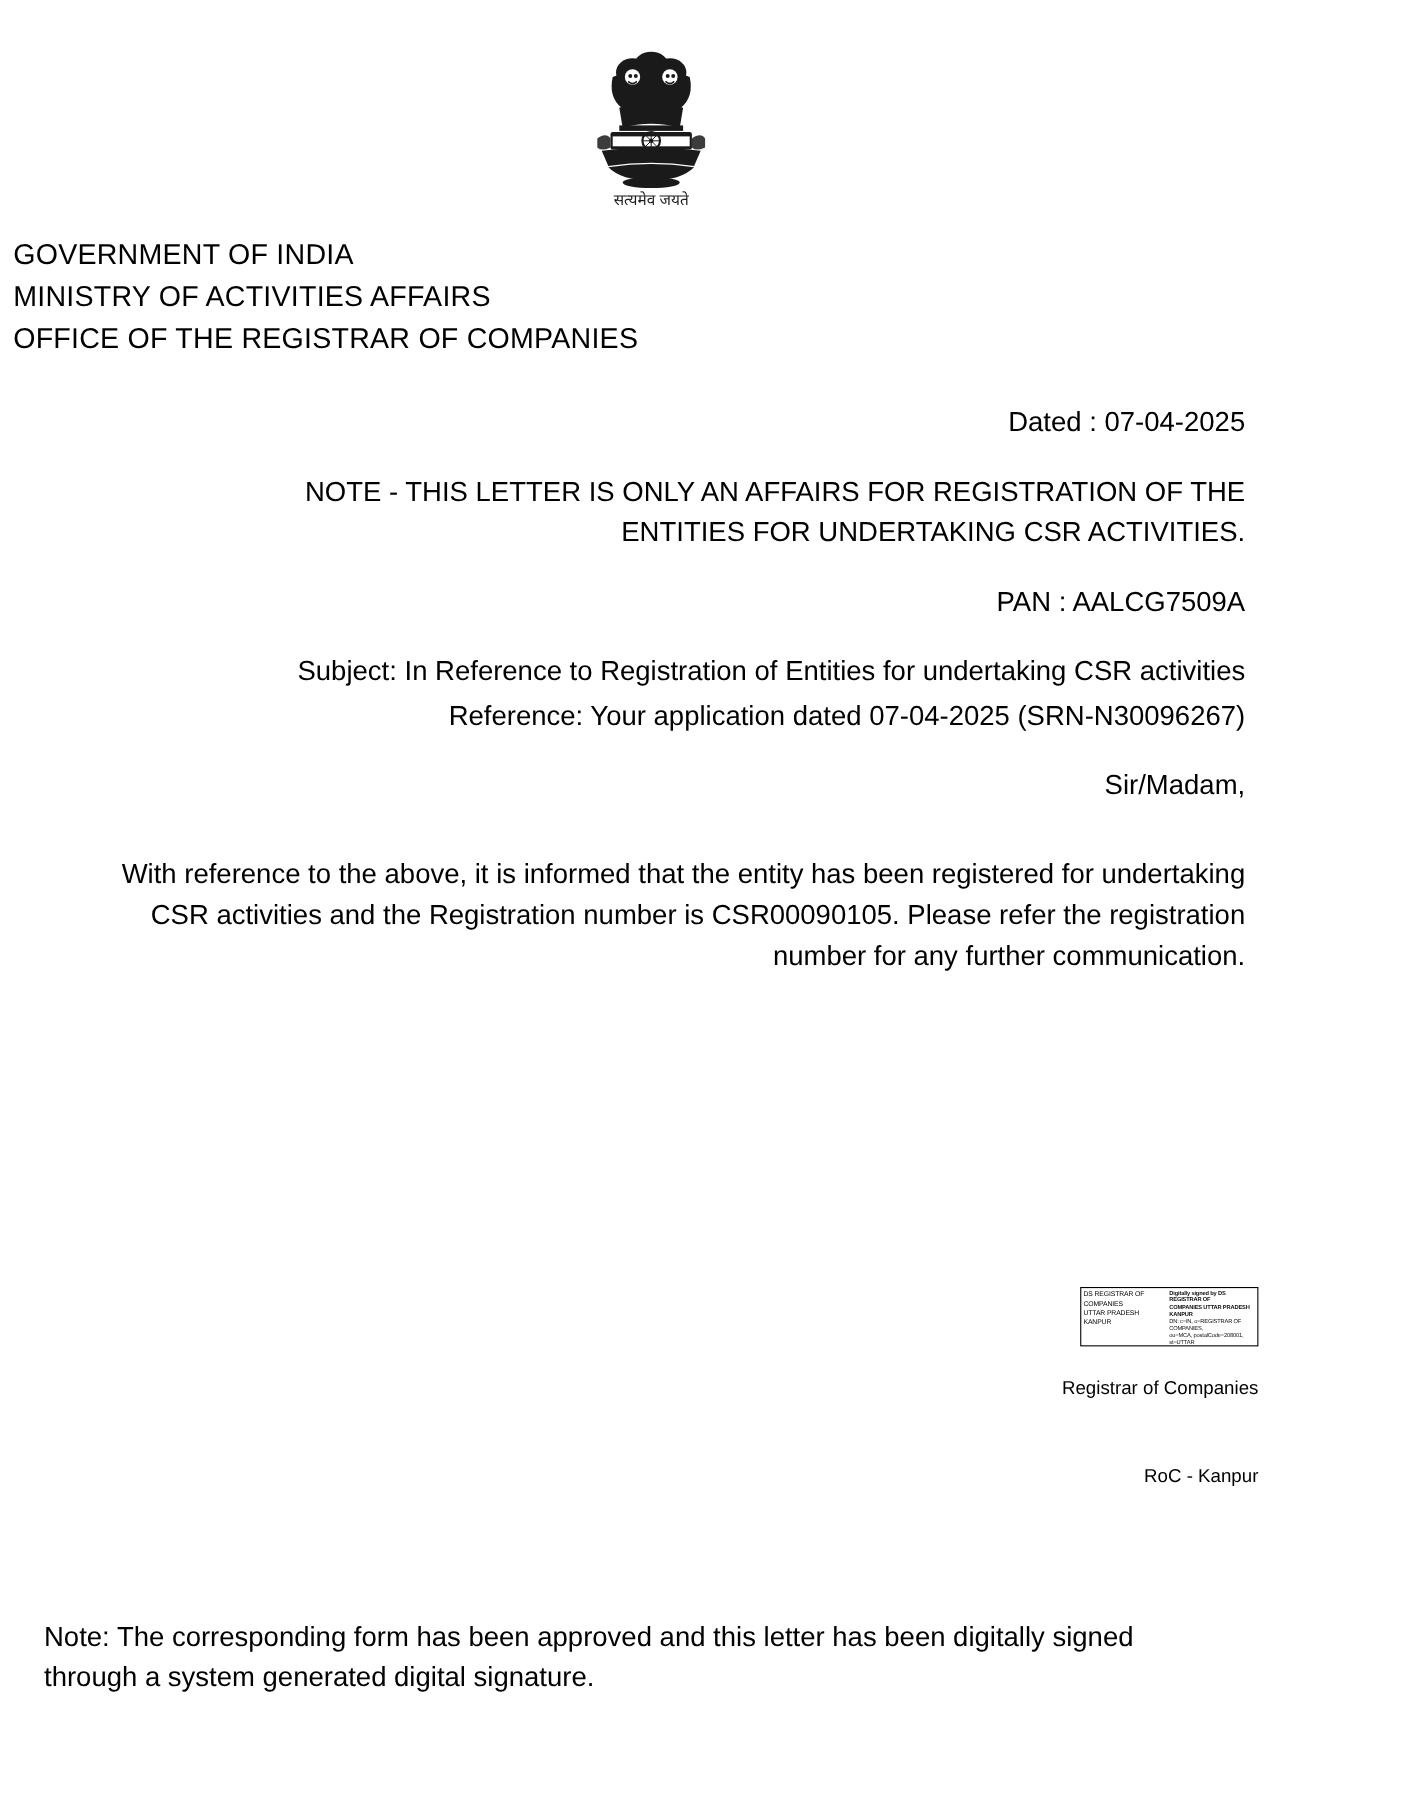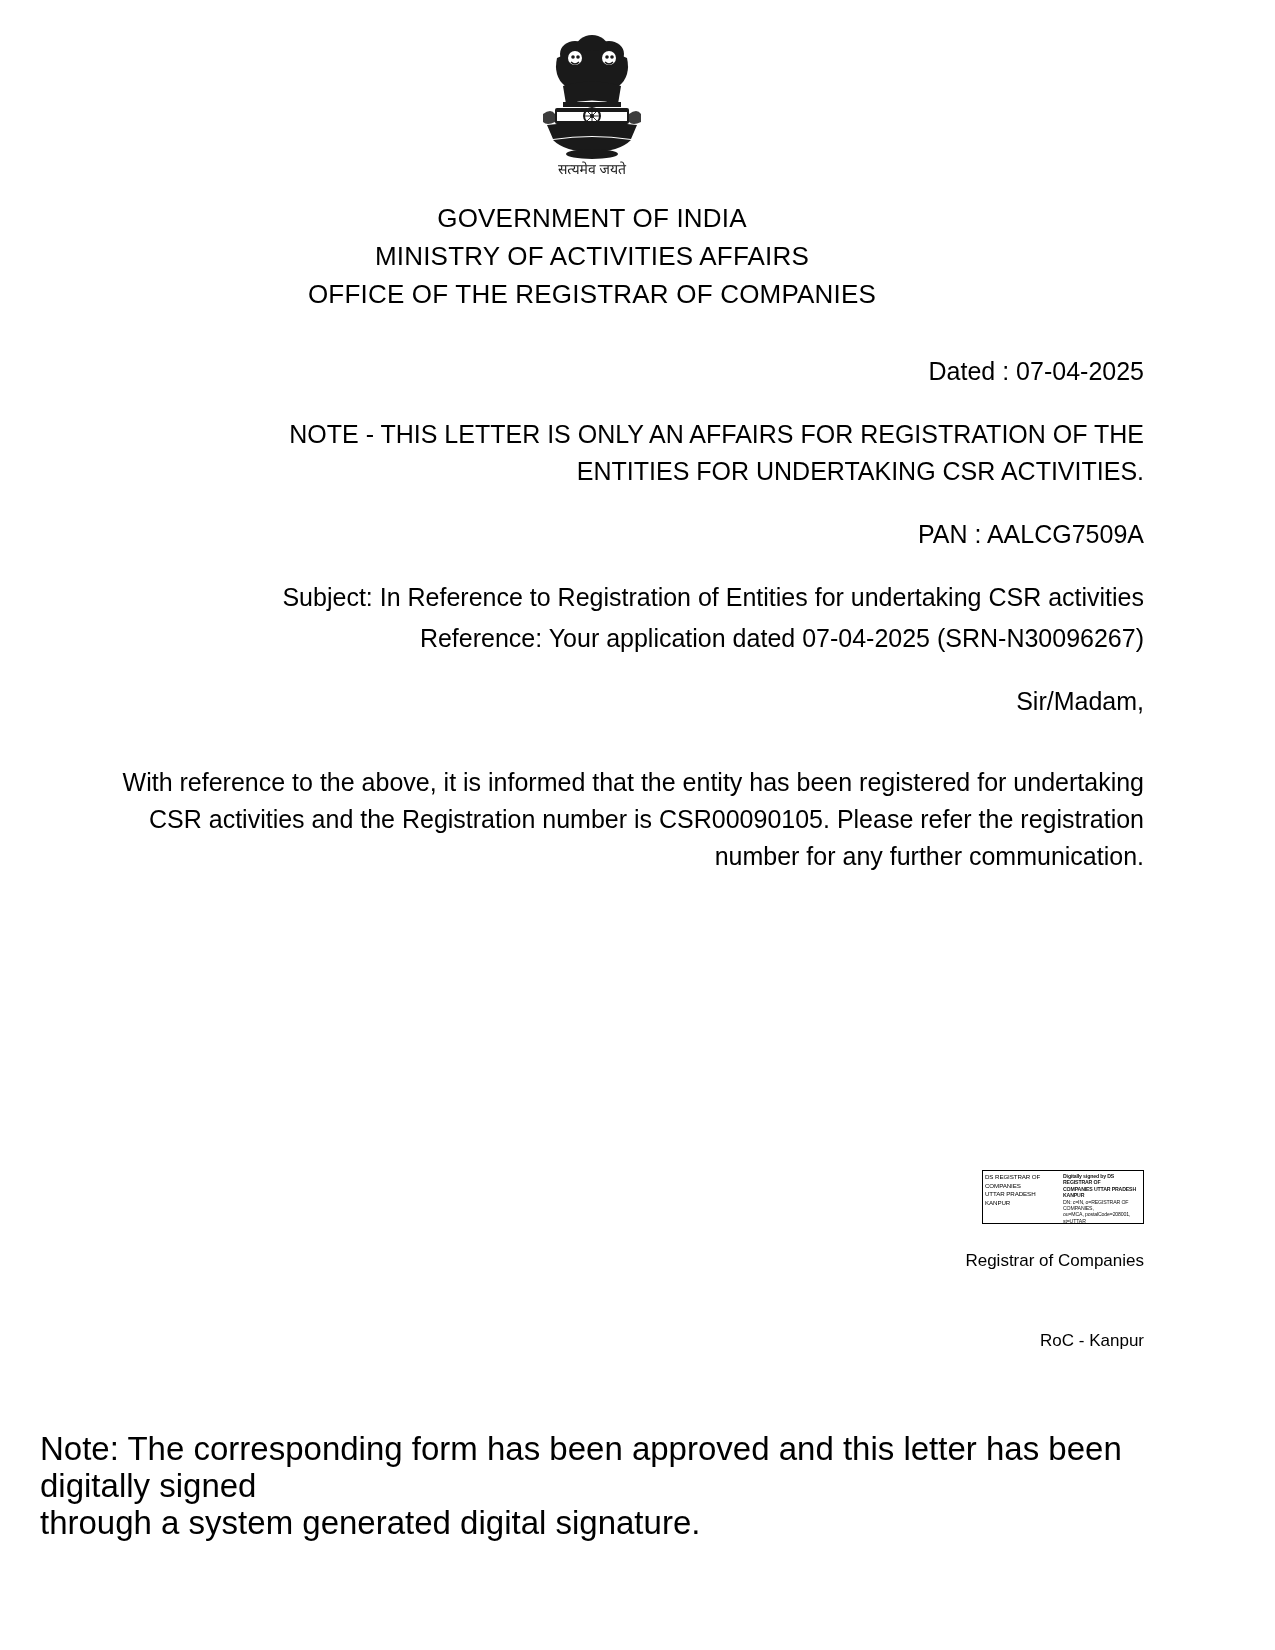--- a/index.html
+++ b/index.html
@@ -12,39 +12,39 @@
     height: 1650px;
     font-family: "Liberation Sans", sans-serif;
     color: #000000;
     position: relative;
     overflow: hidden;
   }
   .page {
     position: relative;
     width: 1184px;
     height: 1650px;
-    padding: 0;
+    padding: 12px;
     box-sizing: border-box;
   }
 
   
   .emblem-wrap {
     text-align: center;
     padding-top: 28px;
   }
   .emblem {
     display: inline-block;
     width: 150px;
     height: 165px;
   }
   .emblem svg { display: block; }
 
   
   .header {
-    text-align: center;
+    text-align: left;
     margin-top: 2px;
   }
   .header div {
     font-size: 26px;
     line-height: 38px;
     letter-spacing: 0.2px;
   }
 
   
   .content {
@@ -107,22 +107,22 @@
     font-size: 17px;
     line-height: 38px;
   }
   .sign-roc { margin-top: 42px; }
 
   
   .note-footer {
     position: absolute;
     left: 40px;
     right: 40px;
-    top: 1430px;
-    font-size: 33px;
+    top: 1470px;
+    font-size: 25px;
     line-height: 37px;
   }
 </style>
 </head>
 <body>
 
 <div class="page">
 
   <div class="emblem-wrap">
     <span class="emblem">

